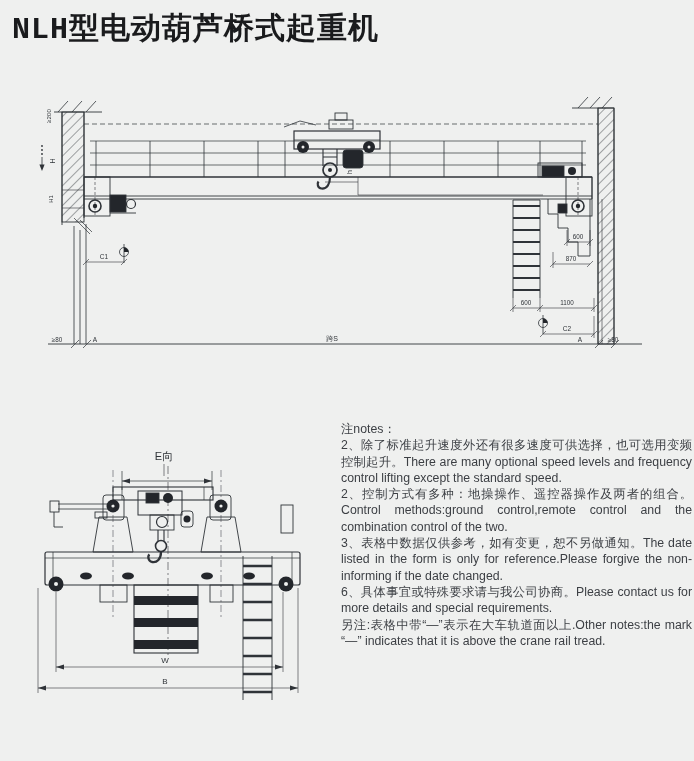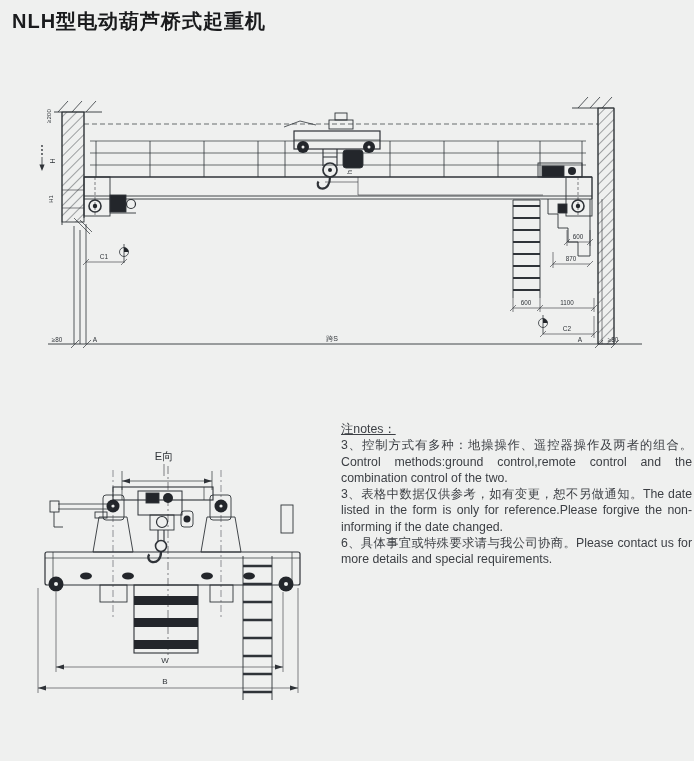--- a/index.html
+++ b/index.html
@@ -5,32 +5,32 @@
   html,body{margin:0;padding:0;}
   .page{
     position:relative;
     width:694px;height:761px;
     background:#eff0ef;
     overflow:hidden;
     font-family:"Liberation Sans", sans-serif;
   }
   .page-title{
     position:absolute;left:12px;top:8px;margin:0;
-    font-family:Liberation Sans, sans-serif;
-    font-weight:bold;font-size:20px;letter-spacing:1px;
+    font-family:Liberation Mono, monospace;
+    font-weight:bold;font-size:30px;letter-spacing:1px;
     color:#1a1b1d;
   }
   svg.drawing{position:absolute;left:0;top:0;}
   .notes{
     position:absolute;left:341px;top:421px;width:351px;
     font-size:12.3px;line-height:16.3px;color:#3c3f44;
     text-align:justify;text-justify:inter-word;
   }
   .notes p{margin:0;}
-  .notes p.heading{text-align:left;text-decoration:underline;}
+  .notes p.heading{text-align:left;}
 </style>
 </head>
 <body>
 
 <div class="page">
 
   <h1 class="page-title">NLH型电动葫芦桥式起重机</h1>
 
   <svg class="drawing" width="694" height="761" viewBox="0 0 694 761" stroke="#2f3338" stroke-width="0.9" fill="none" font-family="Liberation Sans, sans-serif">
 
@@ -272,18 +272,20 @@
       <g>
         <path d="M38 588 V693 M298 588 V693 M38 688 H298" stroke-width="0.6"></path>
         <path d="M38 688 L46 685.5 L46 690.5 Z M298 688 L290 685.5 L290 690.5 Z" fill="#2f3338" stroke="none"></path>
         <text x="165" y="684" font-size="8" fill="#2f3338" stroke="none" text-anchor="middle">B</text>
       </g>
     </g>
   </svg>
 
   <div class="notes">
     <p class="heading">注notes：</p>
-    <p>3、控制方式有多种：地操操作、遥控器操作及两者的组合。Control methods:ground control,remote control and the combination control of the two.</p>
+    <p>2、除了标准起升速度外还有很多速度可供选择，也可选用变频控制起升。There are many optional speed levels and frequency control lifting except the standard speed.</p>
+    <p>2、控制方式有多种：地操操作、遥控器操作及两者的组合。Control methods:ground control,remote control and the combination control of the two.</p>
     <p>3、表格中数据仅供参考，如有变更，恕不另做通知。The date listed in the form is only for reference.Please forgive the non-informing if the  date changed.</p>
     <p>6、具体事宜或特殊要求请与我公司协商。Please contact us for more details and special requirements.</p>
+    <p>另注:表格中带“—”表示在大车轨道面以上.Other  notes:the mark “—” indicates that it is above the crane rail tread.</p>
   </div>
 
 </div>
 
 </body></html>

